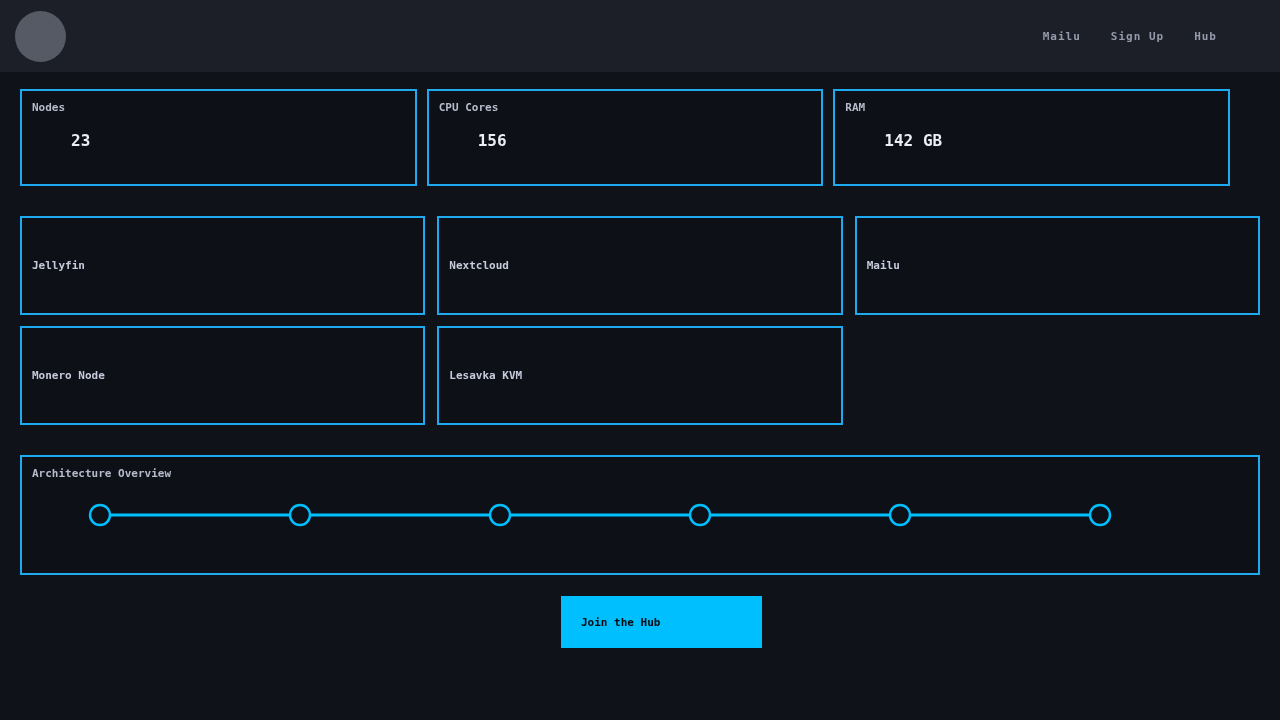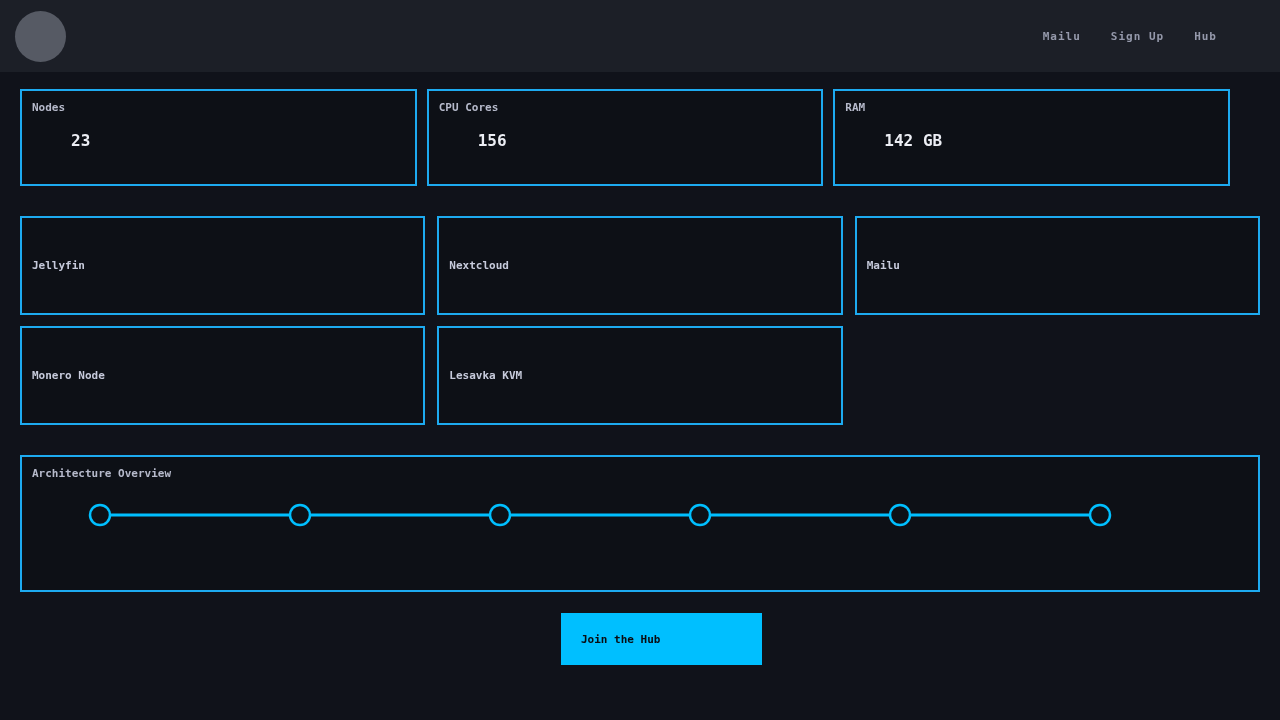--- a/index.html
+++ b/index.html
@@ -81,21 +81,21 @@
   }
   .service-title {
     color: #c6cadb;
     font-size: 11px;
     font-weight: bold;
   }
 
   
   .arch-panel {
     position: relative;
-    height: 137px;
+    height: 120px;
     margin: 30px 20px 0 20px;
     background: #0d1016;
     border: 2px solid #1daaf0;
   }
   .arch-title {
     position: absolute;
     top: 10px; left: 10px;
     color: #b6bacb;
     font-size: 11px;
     font-weight: bold;

